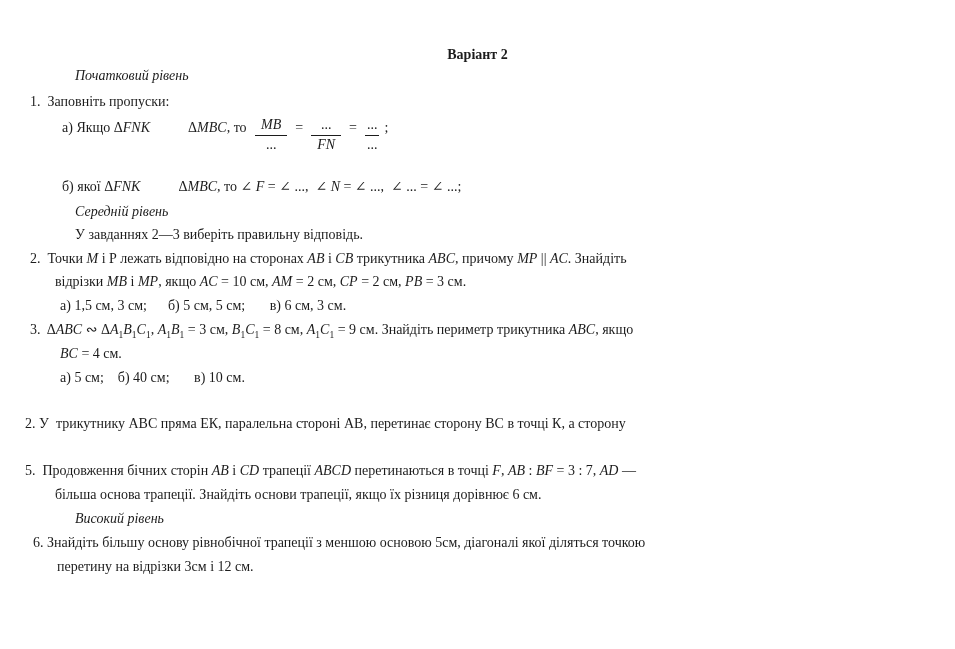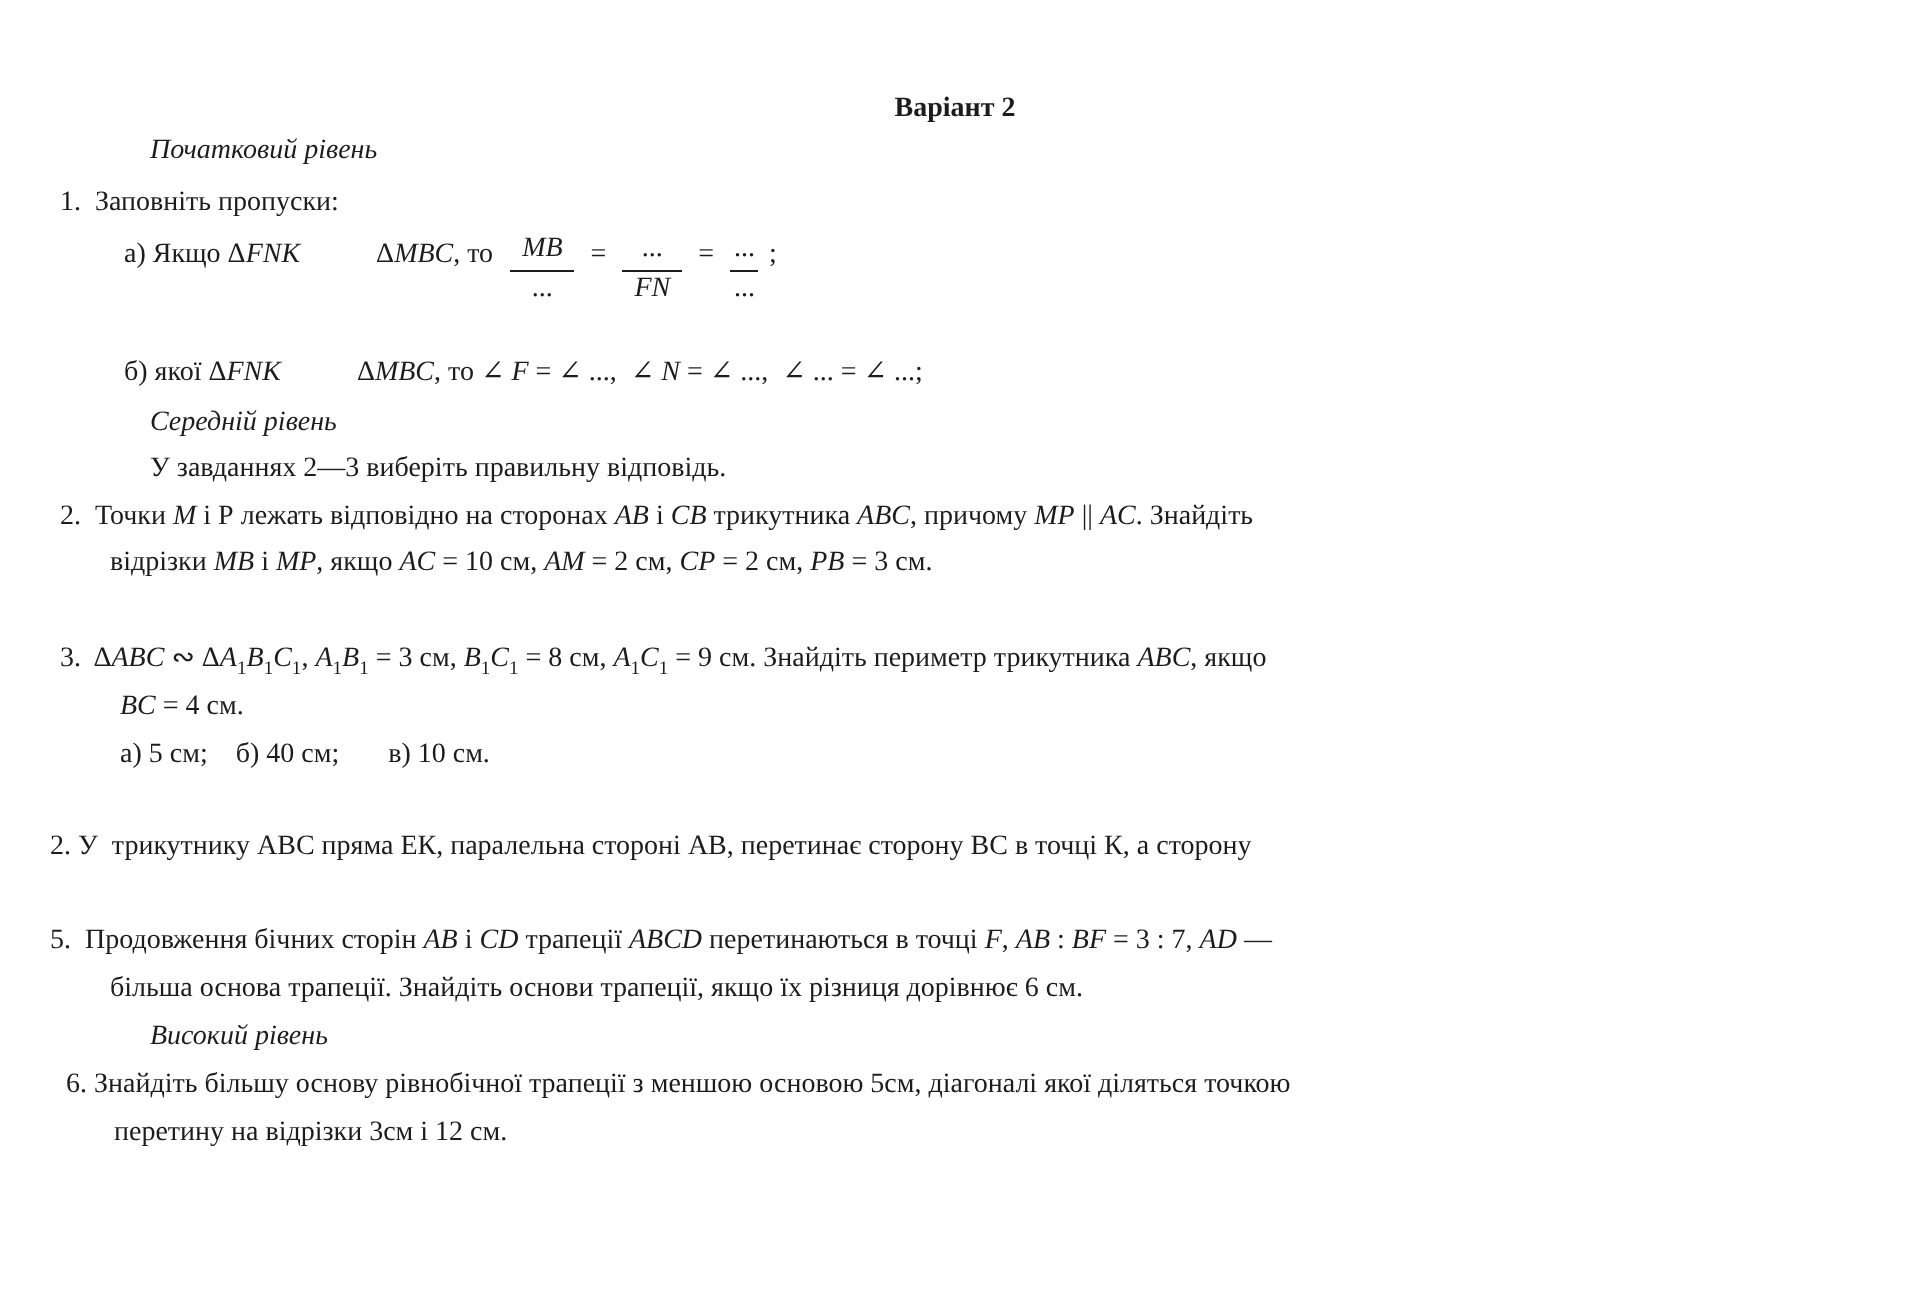--- a/index.html
+++ b/index.html
@@ -81,20 +81,21 @@
   </div>
 
   <div class="line" style="left:62px; top:177px;"><span>б) якої Δ</span><span class="st-i">FNK</span><span class="gap"></span><span>Δ</span><span class="st-i">MBC</span><span>, то ∠ </span><span class="st-i">F</span><span> = ∠ ...,  ∠ </span><span class="st-i">N</span><span> = ∠ ...,  ∠ ... = ∠ ...;</span></div>
 
   <div class="line level" style="left:75px; top:202px;">Середній рівень</div>
 
   <div class="line" style="left:75px; top:225px;">У завданнях 2—3 виберіть правильну відповідь.</div>
 
   <div class="line" style="left:30px; top:249px;"><span>2.  Точки </span><span class="st-i">M</span><span> і Р лежать відповідно на сторонах </span><span class="st-i">AB</span><span> і </span><span class="st-i">CB</span><span> трикутника </span><span class="st-i">ABC</span><span>, причому </span><span class="st-i">MP</span><span> || </span><span class="st-i">AC</span><span>. Знайдіть</span></div>
   <div class="line" style="left:55px; top:272px;font-family:Liberation Serif, serif;"><span>відрізки </span><span class="st-i">MB</span><span> і </span><span class="st-i">MP</span><span>, якщо </span><span class="st-i">AC</span><span> = 10 см, </span><span class="st-i">AM</span><span> = 2 см, </span><span class="st-i">CP</span><span> = 2 см, </span><span class="st-i">PB</span><span> = 3 см.</span></div>
+  <div class="line" style="left:60px; top:296px;"><span>а) 1,5 см, 3 см;      б) 5 см, 5 см;       в) 6 см, 3 см.</span></div>
 
   <div class="line" style="left:30px; top:320px;"><span>3.  Δ</span><span class="st-i">ABC</span><span> ∾ Δ</span><span class="st-i">A</span><sub>1</sub><span class="st-i">B</span><sub>1</sub><span class="st-i">C</span><sub>1</sub><span>, </span><span class="st-i">A</span><sub>1</sub><span class="st-i">B</span><sub>1</sub><span> = 3 см, </span><span class="st-i">B</span><sub>1</sub><span class="st-i">C</span><sub>1</sub><span> = 8 см, </span><span class="st-i">A</span><sub>1</sub><span class="st-i">C</span><sub>1</sub><span> = 9 см. Знайдіть периметр трикутника </span><span class="st-i">ABC</span><span>, якщо</span></div>
   <div class="line" style="left:60px; top:344px;"><span class="st-i">BC</span><span> = 4 см.</span></div>
   <div class="line" style="left:60px; top:368px;"><span>а) 5 см;    б) 40 см;       в) 10 см.</span></div>
 
 
   <div class="line" style="left:25px; top:414px;"><span>2. У  трикутнику АВС пряма ЕК, паралельна стороні АВ, перетинає сторону ВС в точці К, а сторону</span></div>
 
   <div class="line" style="left:25px; top:461px;"><span>5.  Продовження бічних сторін </span><span class="st-i">AB</span><span> і </span><span class="st-i">CD</span><span> трапеції </span><span class="st-i">ABCD</span><span> перетинаються в точці </span><span class="st-i">F</span><span>, </span><span class="st-i">AB</span><span> : </span><span class="st-i">BF</span><span> = 3 : 7, </span><span class="st-i">AD</span><span> —</span></div>
   <div class="line" style="left:55px; top:485px;"><span>більша основа трапеції. Знайдіть основи трапеції, якщо їх різниця дорівнює 6 см.</span></div>

